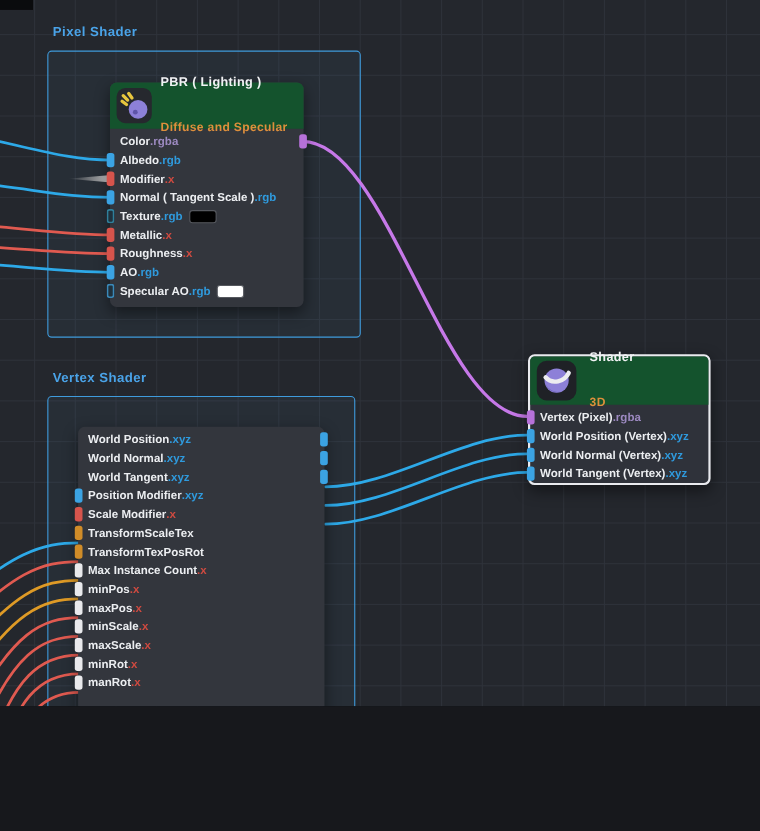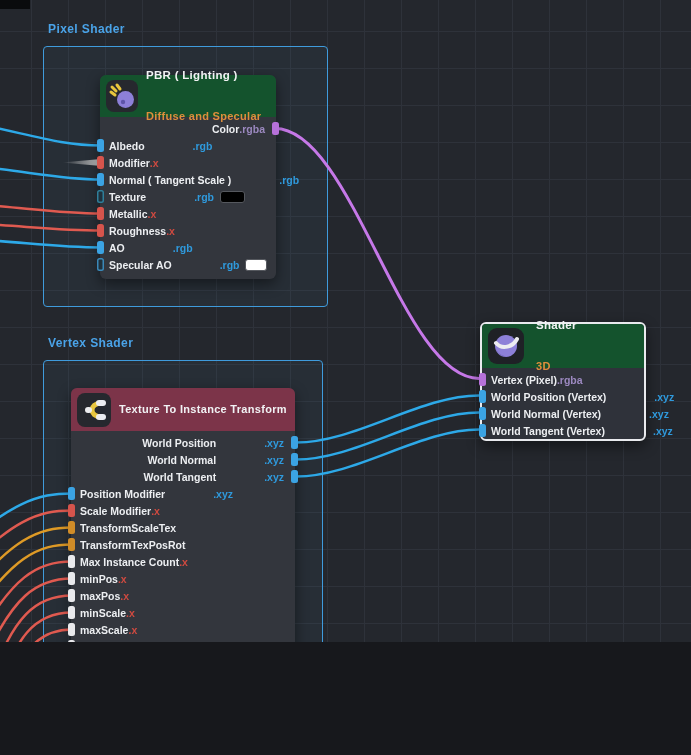--- a/index.html
+++ b/index.html
@@ -37,27 +37,27 @@
   .icon-box{flex:0 0 auto;border-radius:8px;background:#26282e;display:flex;align-items:center;justify-content:center;}
   #node-pbr{left:100px;top:75px;width:176px;height:204px;}
   #node-pbr .node-header{height:42px;background:#14532d;}
   #node-ttit{left:71px;top:388px;width:224px;height:292px;}
   #node-ttit .node-header{height:43px;background:#7c3449;}
   #node-ttit .node-title{font-size:11px;}
   #node-shader{left:480px;top:322px;width:166px;height:119px;border:2px solid #e9eaee;background:#2f323a;}
   #node-shader .node-header{height:44px;background:#14532d;border-radius:4px 4px 0 0;gap:12px;}
   .rows{padding-top:3px;}
   .prow{position:relative;height:17px;display:flex;align-items:center;padding:0 9px;white-space:nowrap;}
-  .prow.out{justify-content:flex-end;padding-right:11px;}
+  .prow.out{padding-right:11px;}
   .port{position:absolute;top:2px;width:7px;height:13px;border-radius:2.5px;}
   .prow.in .port{left:-3px;}
   .prow.out .port{right:-3px;}
   .plbl{font-size:10.5px;font-weight:bold;color:#eceef1;}
   .psuf{font-size:10.5px;font-weight:bold;}
-  .sc-blue{color:#2f9add;padding-left:48px;} .sc-red{color:#cf4a40;} .sc-purple{color:#9c89c0;}
+  .sc-blue{color:#2f9add;} .sc-red{color:#cf4a40;} .sc-purple{color:#9c89c0;}
   .pc-blue{background:#3ba3e3;} .pc-red{background:#d6544c;} .pc-orange{background:#d08c28;}
   .pc-white{background:#e9e9ec;} .pc-purple{background:#b671d9;}
   .pc-tealh{background:#20313c;box-shadow:inset 0 0 0 1.5px #2f7f9a;}
   .pc-blueh{background:#20313c;box-shadow:inset 0 0 0 1.5px #3a88b8;}
   .swatch{display:inline-block;width:25px;height:12px;border-radius:3px;margin-left:6px;border:1px solid #55585e;box-sizing:border-box;}
 </style>
 </head>
 <body>
 
 <div id="canvas">
@@ -170,33 +170,20 @@
         <div class="prow in">
           <span class="port pc-blueh"></span>
           <span class="plbl">Specular AO</span>
           <span class="psuf sc-blue">.rgb</span>
           <span class="swatch" style="background: rgb(255, 255, 255);"></span>
         </div>
       </div>
   </div>
 
   <div class="node" id="node-ttit">
-    <div class="node-header">
-      <span class="icon-box" style="width:34px;height:34px;">
-        <svg width="34" height="34" viewBox="0 0 34 34">
-          <path d="M24,10 C12,11 12,23 24,24" fill="none" stroke="#e8c63e" stroke-width="5" stroke-linecap="round"></path>
-          <rect x="19" y="7" width="10" height="6" rx="3" fill="#ececef"></rect>
-          <rect x="19" y="21" width="10" height="6" rx="3" fill="#ececef"></rect>
-          <rect x="8" y="14" width="7" height="6" rx="3" fill="#ececef"></rect>
-        </svg>
-      </span>
-      <span class="node-titles">
-        <span class="node-title">Texture To Instance Transform</span>
-      </span>
-    </div>
     <div class="rows" id="ttit-out">
         <div class="prow out">
           <span class="port pc-blue"></span>
           <span class="plbl">World Position</span>
           <span class="psuf sc-blue">.xyz</span>
         </div>
         <div class="prow out">
           <span class="port pc-blue"></span>
           <span class="plbl">World Normal</span>
           <span class="psuf sc-blue">.xyz</span>

